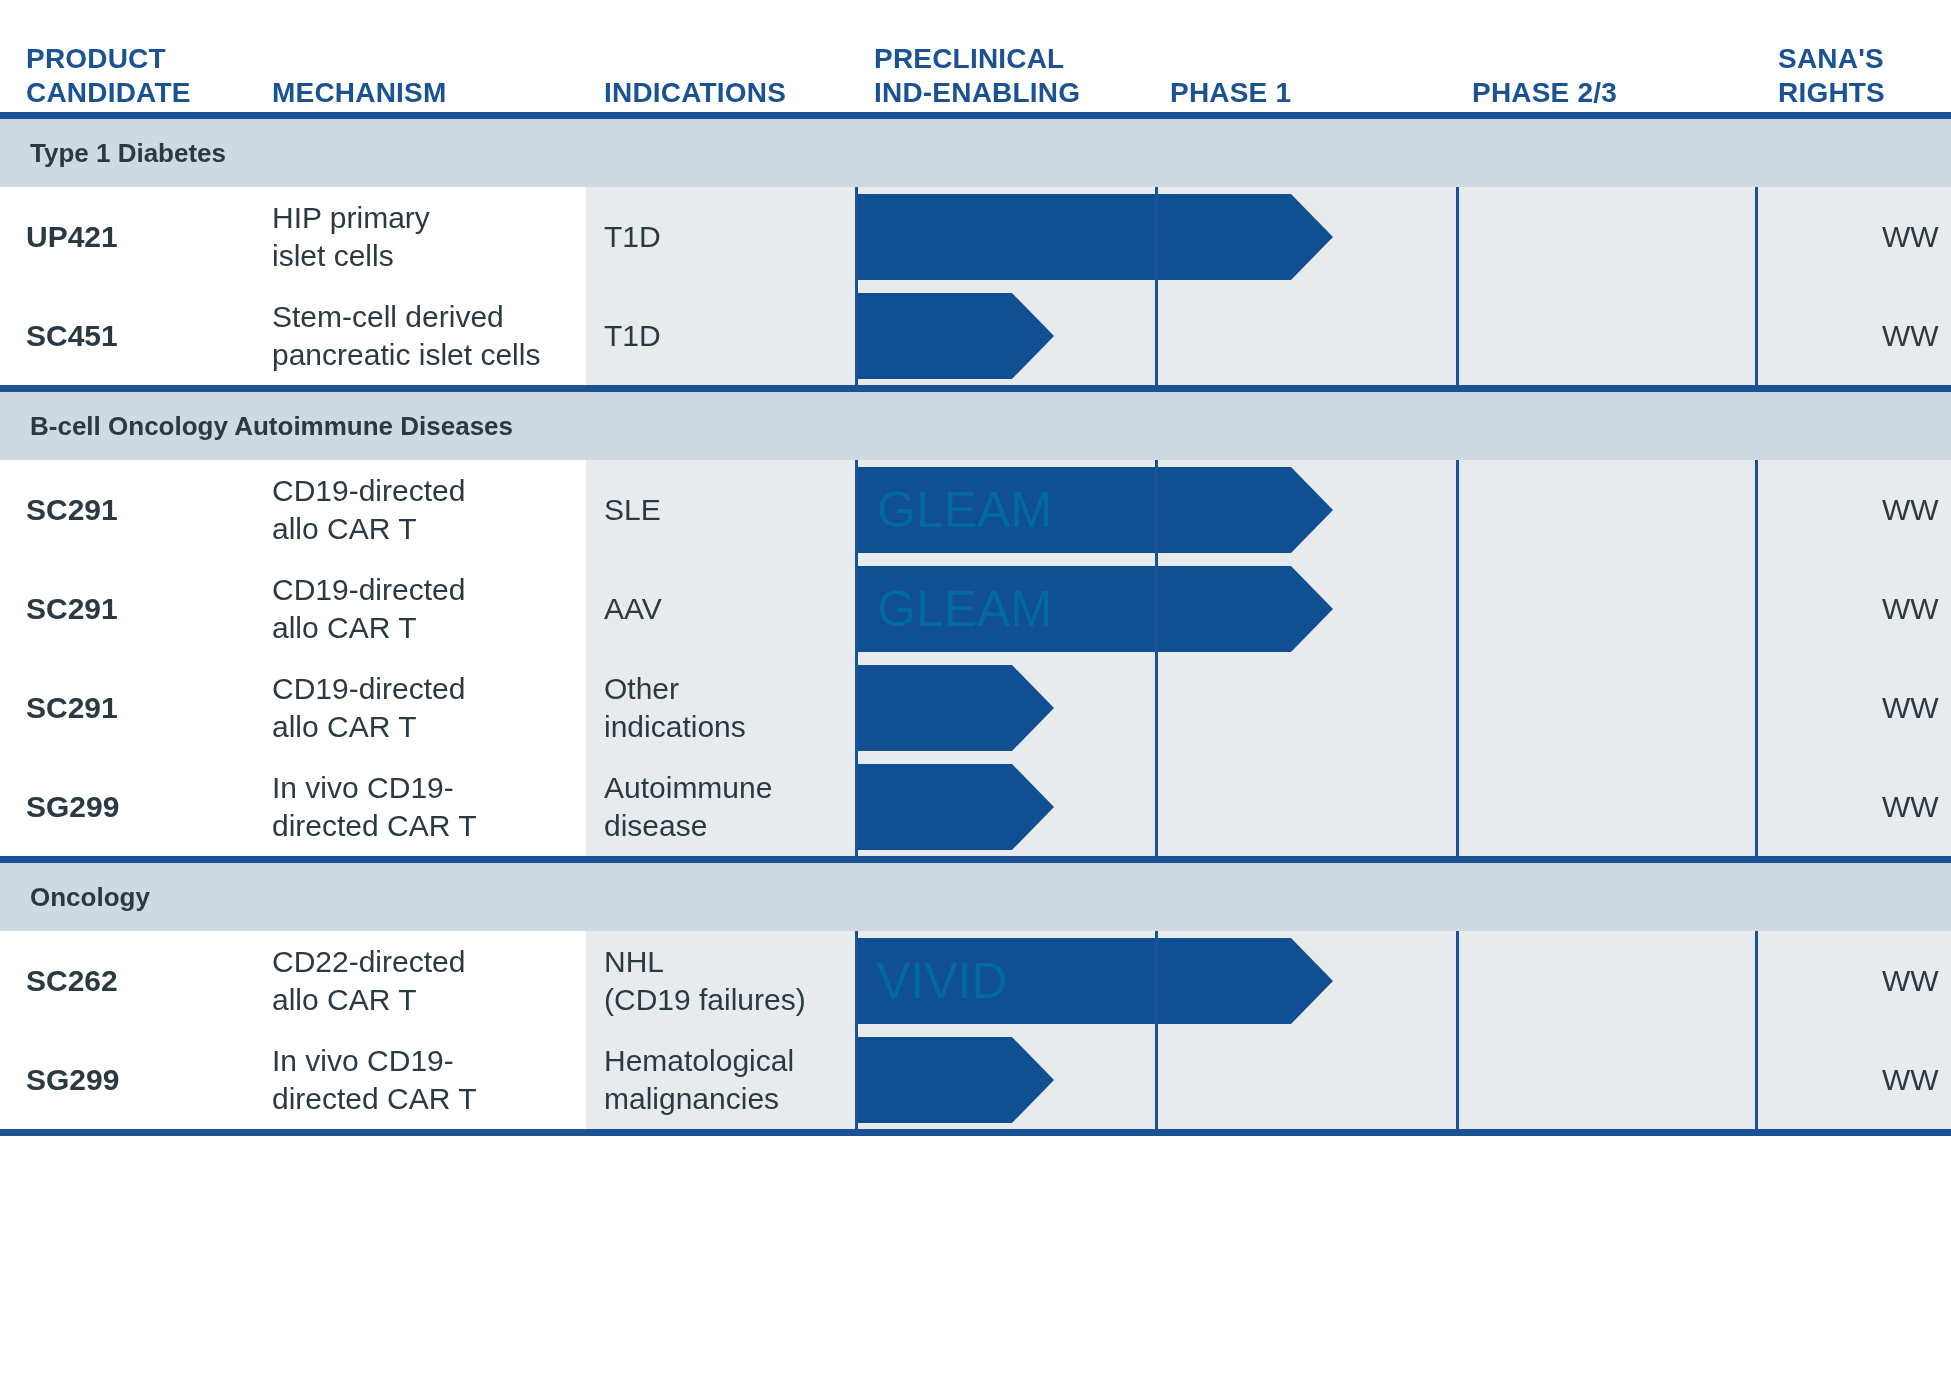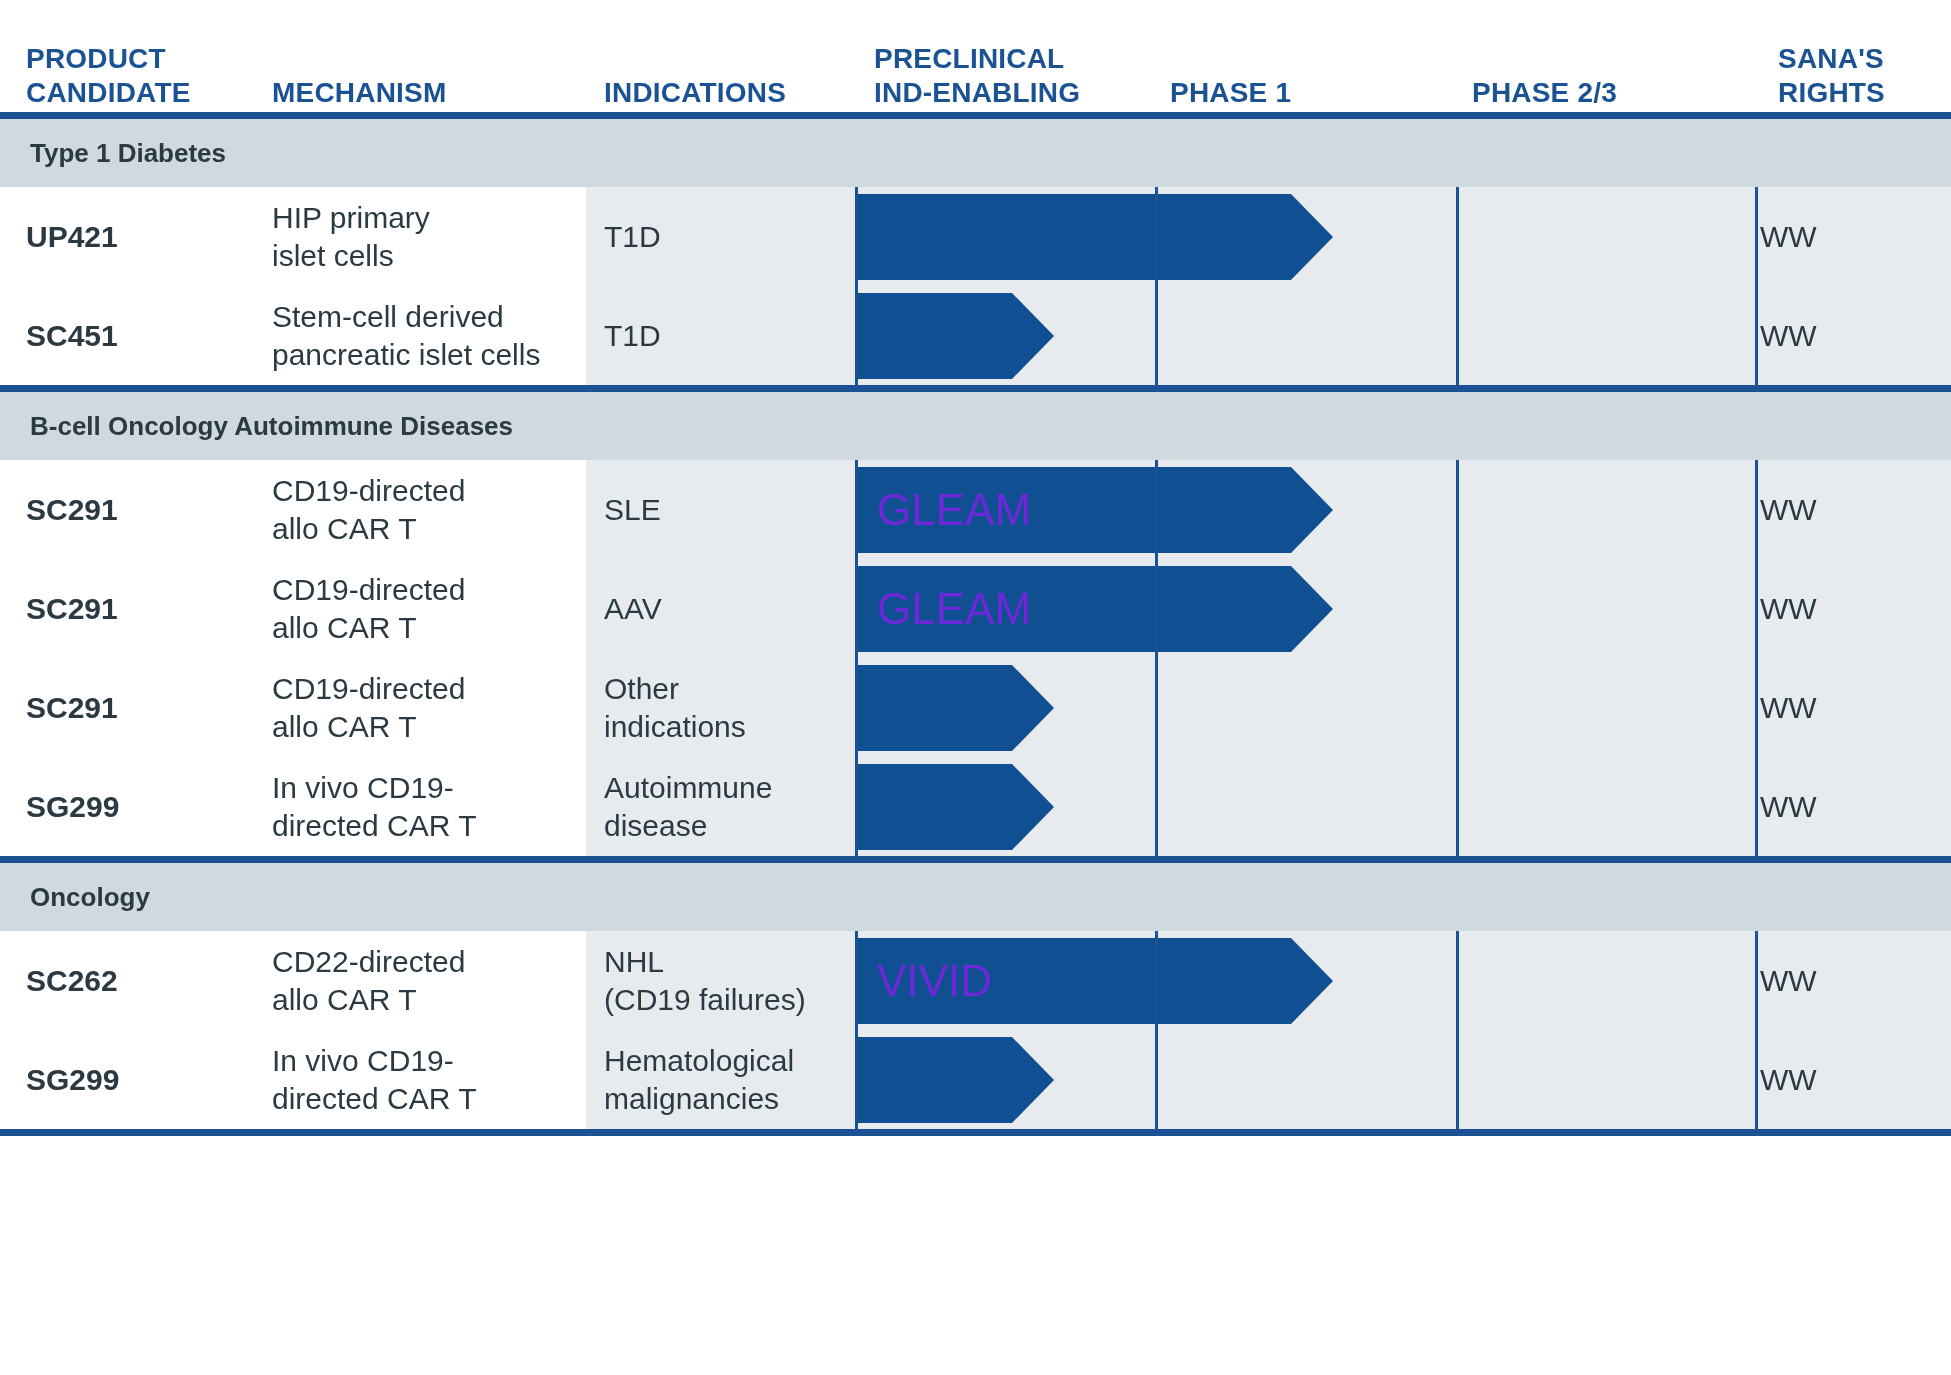--- a/index.html
+++ b/index.html
@@ -101,21 +101,21 @@
     color: #2b3a42;
     white-space: pre-line;
   }
   .cell-candidate {
     left: 26px;
     font-weight: bold;
     font-size: 30px;
   }
   .cell-mechanism { left: 272px; width: 300px; }
   .cell-indication { left: 604px; width: 250px; }
-  .cell-rights { left: 1760px; }
+  .cell-rights { left: 1882px; }
   .ital { }
 
   
   .gridline {
     position: absolute;
     width: 3px;
     background: #1b5293;
   }
 
   
@@ -140,22 +140,22 @@
     height: 0;
     border-top: 43px solid transparent;
     border-bottom: 43px solid transparent;
     border-left: 42px solid #0f4f92;
   }
   .arrow-label {
     position: absolute;
     left: 22px;
     top: 50%;
     transform: translateY(-50%);
-    color: #6d28d9;
-    font-size: 44px;
+    color: #0369a1;
+    font-size: 50px;
     line-height: 40px;
     white-space: nowrap;
   }
 </style>
 </head>
 <body>
 
 <div id="pipeline">
   <div class="header">
       <div class="hdr-label" style="left: 26px;">PRODUCT

